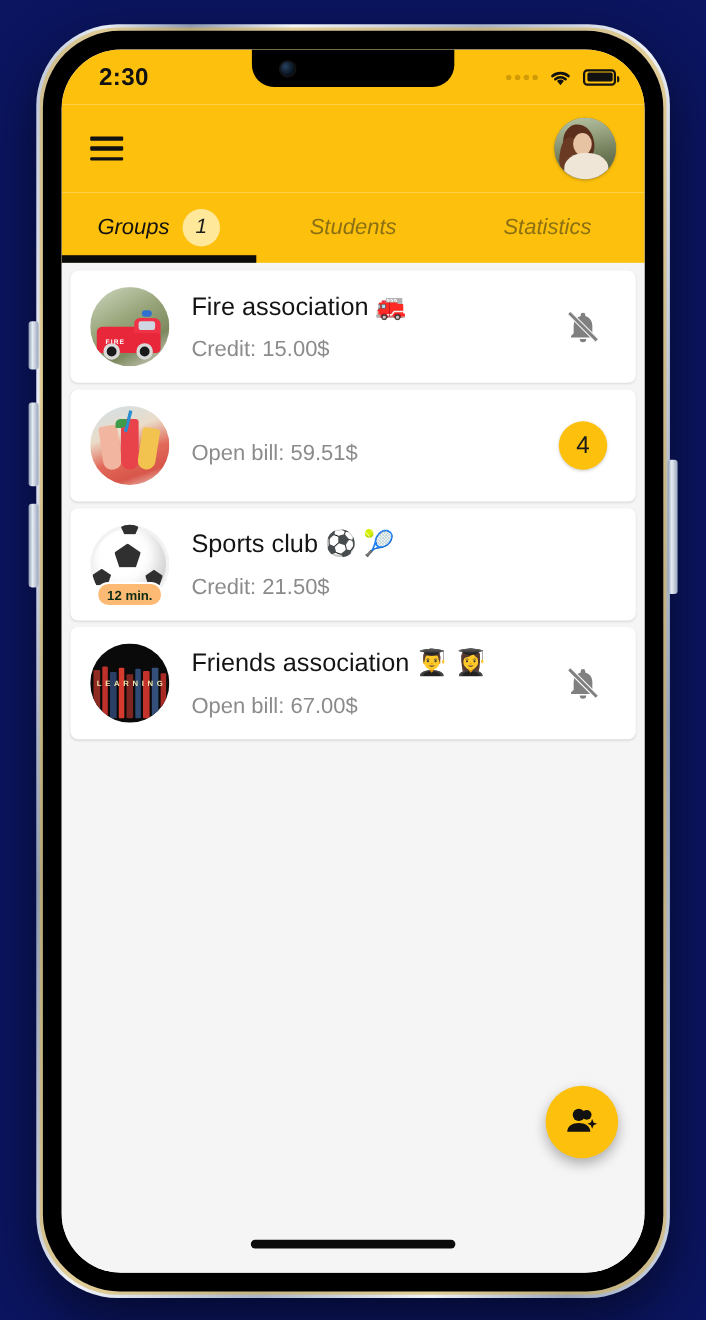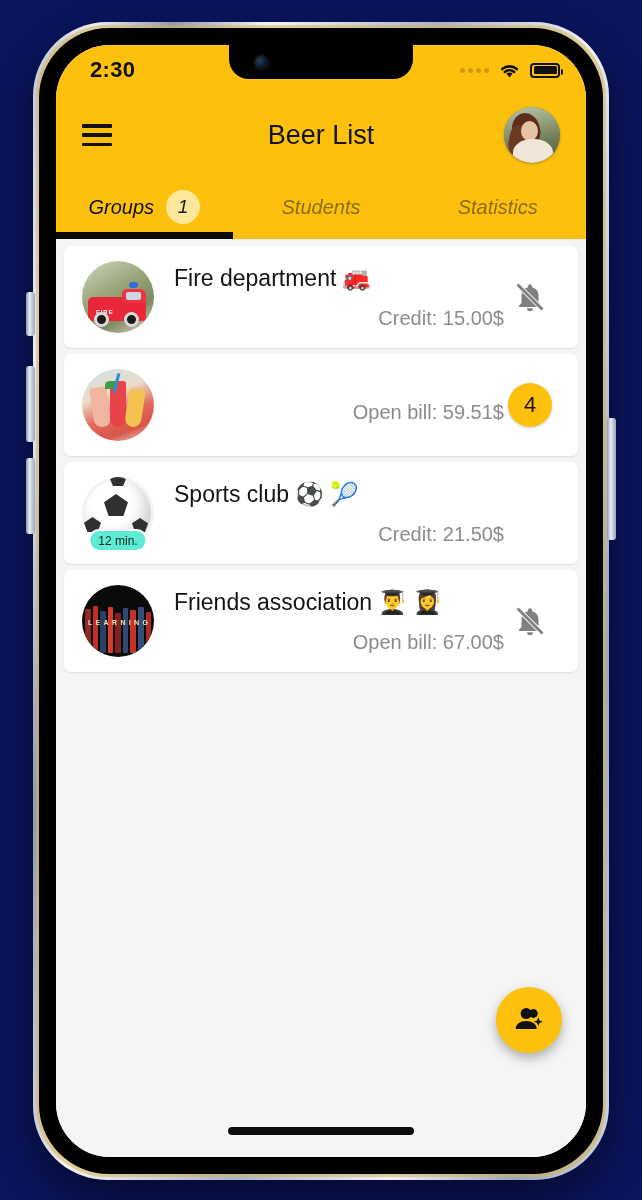--- a/index.html
+++ b/index.html
@@ -246,40 +246,39 @@
   
   .bk-bg{position:absolute;inset:0;background:#0a0a0a;}
   .bk-row{position:absolute;left:0;right:0;bottom:4px;height:48px;display:flex;gap:2px;padding:0 3px;align-items:flex-end;}
   .bk-row i{display:block;flex:1;border-radius:1px;}
   .bk-letter{position:absolute;left:6px;top:34px;right:6px;display:flex;justify-content:space-between;font-size:7px;font-weight:bold;color:#f0e6b0;}
 
   .time-badge{
     position:absolute;
     left:50%; transform:translateX(-50%);
     bottom:-3px;
-    background:#5eead4;
+    background:#fdba74;
     color:#0d2b13;
-    font-size:12px; font-weight:normal;
+    font-size:12px; font-weight:bold;
     padding:2.5px 8px;
     border-radius:11px;
     border:2px solid #fff;
     white-space:nowrap;
   }
 
   .grp-text{ margin-left:20px; flex:1 1 auto; min-width:0; }
   .grp-name{
     font-size:23px; color:#141414;
     line-height:1.25;
     white-space:nowrap;
   }
   .grp-sub{
     font-size:20px; color:#8b8b8b;
     margin-top:14px;
     line-height:1.2;
-    text-align:right;
   }
   .grp-right{ flex:0 0 auto; width:52px; display:flex; align-items:center; justify-content:center; }
   .count-badge{
     width:44px; height:44px; border-radius:50%;
     background:#fdc10d; color:#1a1a1a;
     font-size:22px;
     display:flex; align-items:center; justify-content:center;
     box-shadow:0 1px 3px rgba(0,0,0,.2);
   }
 
@@ -344,21 +343,20 @@
         <span class="batt"></span>
       </div>
     </div>
 
     <div class="appbar">
       <div class="hamburger">
         <span></span>
           <span></span>
           <span></span>
       </div>
-      <div class="appbar-title">Beer List</div>
       <div class="avatar-hdr">
         <span class="av-sky"></span>
         <span class="av-hair"></span>
         <span class="av-hair2"></span>
         <span class="av-face"></span>
         <span class="av-dress"></span>
       </div>
     </div>
 
     <div class="tabs">
@@ -384,21 +382,21 @@
             <span class="ft-body"></span>
             <span class="ft-cab"></span>
             <span class="ft-win"></span>
             <span class="ft-light"></span>
             <span class="ft-txt">FIRE</span>
             <span class="ft-w1"></span>
             <span class="ft-w2"></span>
           </span>
         </div>
         <div class="grp-text">
-          <div class="grp-name">Fire department 🚒</div>
+          <div class="grp-name">Fire association 🚒</div>
           <div class="grp-sub">Credit: 15.00$</div>
         </div>
         <div class="grp-right">
           <svg width="34" height="34" viewBox="0 0 24 24">
             <path d="M12 22a2.1 2.1 0 0 0 2.1-2.1H9.9A2.1 2.1 0 0 0 12 22z" fill="#808080"></path>
             <path d="M18 16.2V11a6 6 0 0 0-4.5-5.8V4.5a1.5 1.5 0 0 0-3 0v.7A6 6 0 0 0 6 11v5.2L4.3 18v1h15.4v-1z" fill="#808080"></path>
             <line x1="3.2" y1="3.2" x2="20.8" y2="20.8" stroke="#f4f4f4" stroke-width="3.3"></line>
             <line x1="3.2" y1="3.2" x2="20.8" y2="20.8" stroke="#808080" stroke-width="1.9"></line>
           </svg>
         </div>

